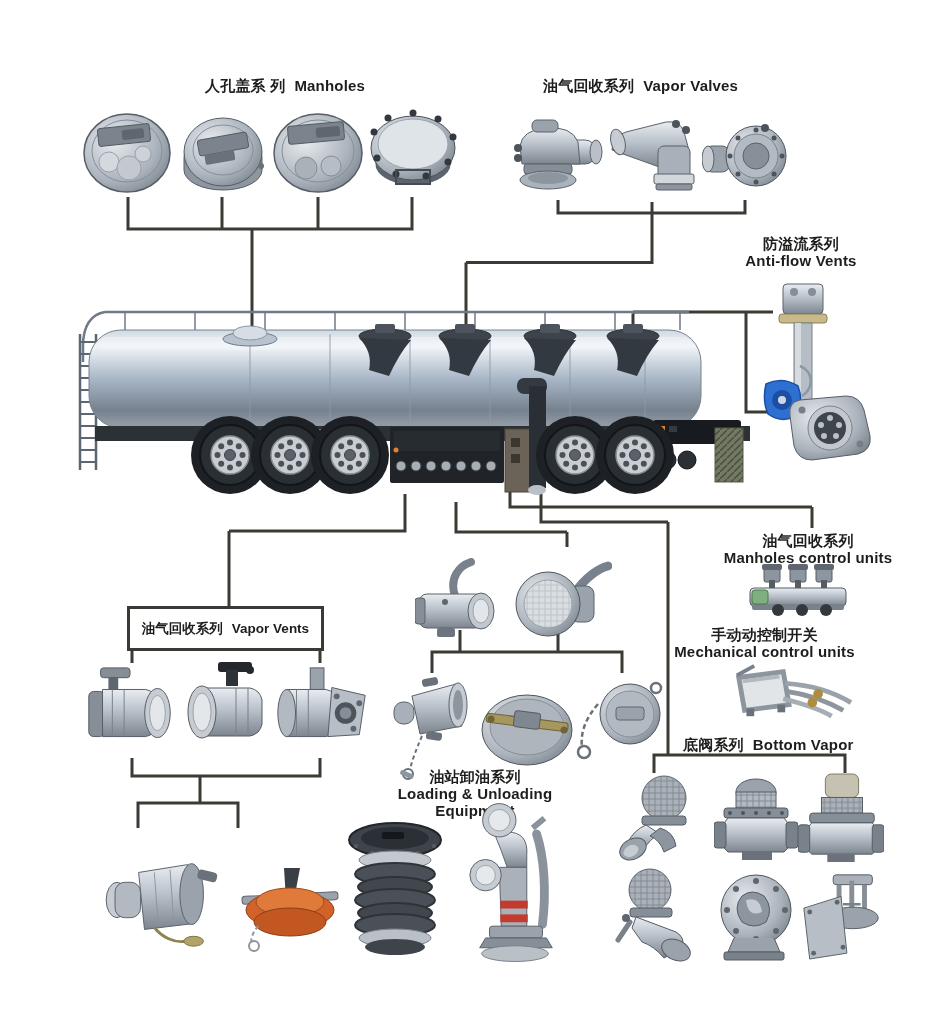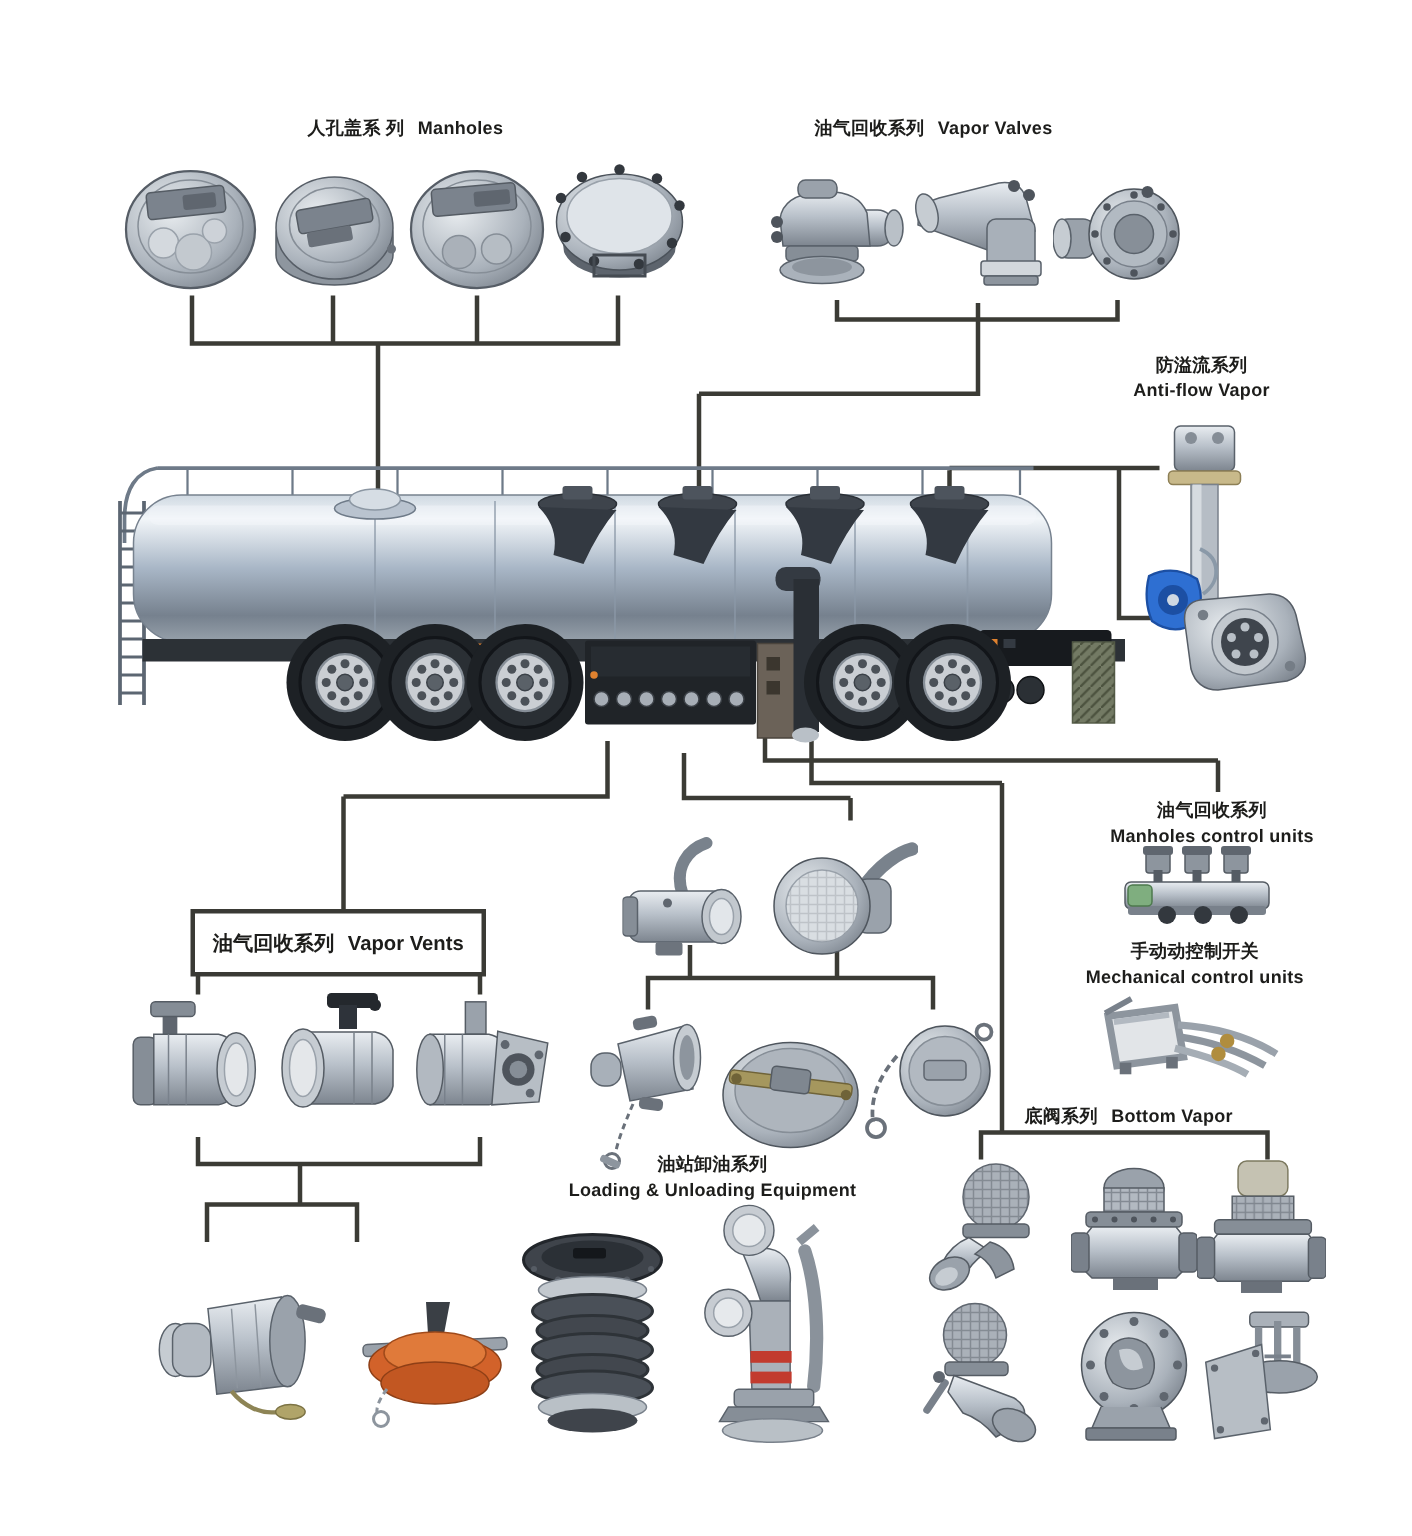--- a/index.html
+++ b/index.html
@@ -1,20 +1,20 @@
 <!DOCTYPE html>
 <html><head>
 <meta charset="utf-8">
 <style>
   html,body{margin:0;padding:0;background:#fff;}
   .canvas{position:relative;width:941px;height:1024px;background:#ffffff;overflow:hidden;
           font-family:"Liberation Sans","DejaVu Sans",sans-serif;}
   .lines{position:absolute;left:0;top:0;width:941px;height:1024px;pointer-events:none;}
   .part{position:absolute;}
-  .lbl{position:absolute;font-weight:bold;font-size:12px;color:#1d1d1b;white-space:nowrap;letter-spacing:.2px;}
+  .lbl{position:absolute;font-weight:bold;font-size:15px;color:#1d1d1b;white-space:nowrap;letter-spacing:.2px;}
   .lbl .zh{margin-right:9px;}
   .two{white-space:normal;text-align:center;line-height:17px;}
   .two .zh{display:block;margin:0;}
   .two .en{display:block;}
   .left-align{text-align:left;}
   .vents-box{position:absolute;left:127px;top:606px;width:191px;height:39px;border:3px solid #3a3a35;
              display:flex;align-items:center;justify-content:center;gap:9px;
              font-weight:bold;font-size:13.5px;color:#1d1d1b;}
 </style>
 </head>
@@ -88,30 +88,30 @@
   <div class="lbl" style="left:205px;top:77px">
     <span class="zh">人孔盖系 列</span><span class="en">Manholes</span>
   </div>
 
   <div class="lbl" style="left:543px;top:77px">
     <span class="zh">油气回收系列</span><span class="en">Vapor Valves</span>
   </div>
 
   <div class="lbl two" style="left:723px;top:235px;width:156px">
     <span class="zh">防溢流系列</span>
-    <span class="en">Anti-flow Vapor</span>
+    <span class="en">Anti-flow Vents</span>
   </div>
 
 
   <div class="lbl two" style="left:718px;top:532px;width:180px">
     <span class="zh">油气回收系列</span>
     <span class="en">Manholes control units</span>
   </div>
 
-  <div class="lbl two" style="left:704px;top:626px;width:185px">
+  <div class="lbl two" style="left:672px;top:626px;width:185px">
     <span class="zh">手动动控制开关</span>
     <span class="en">Mechanical control units</span>
   </div>
 
   <div class="vents-box">
     <span class="zh">油气回收系列</span>
       <span class="en">Vapor Vents</span>
   </div>
 
   <div class="lbl" style="left:683px;top:736px">

